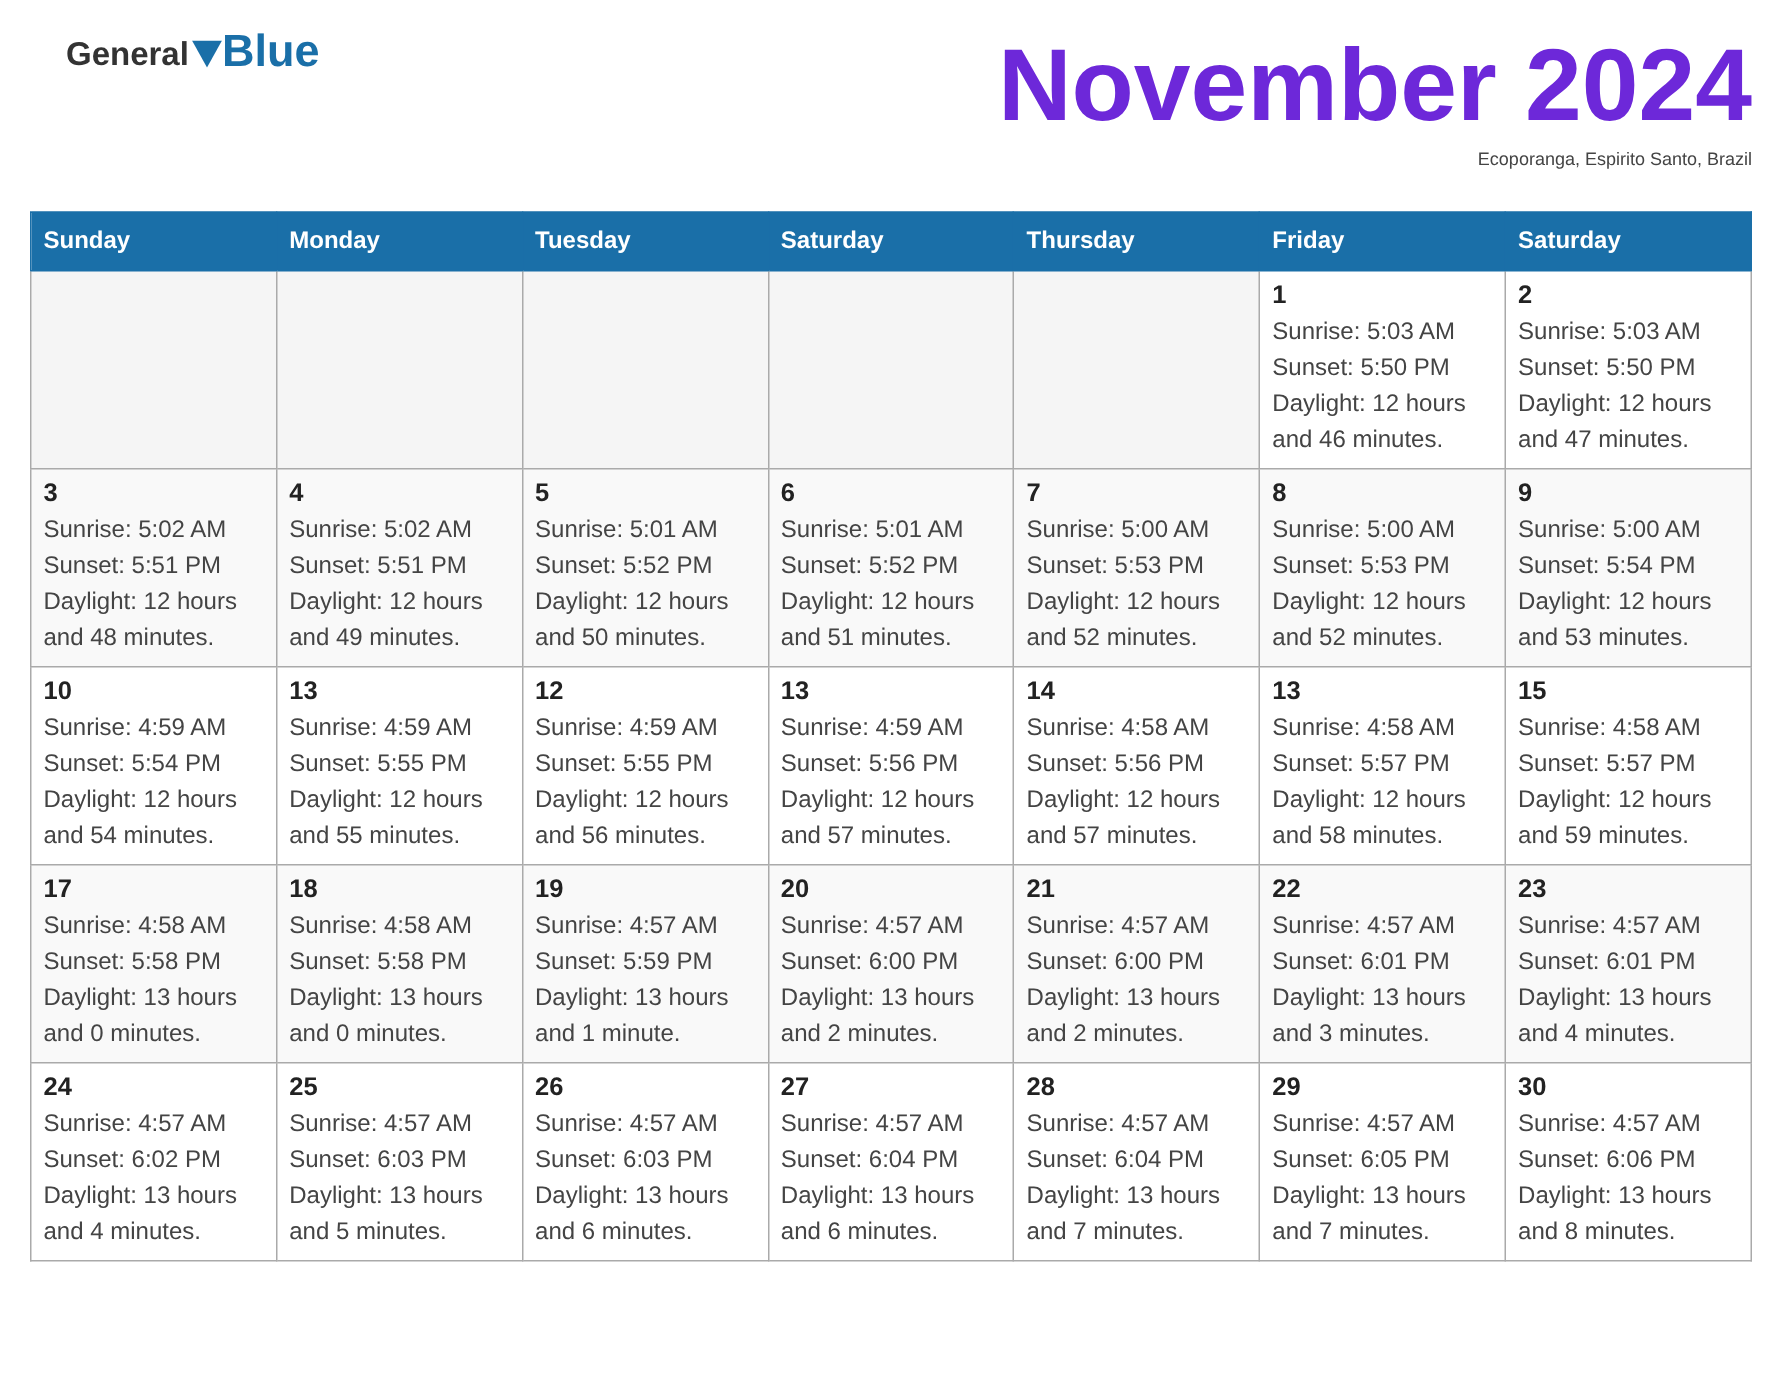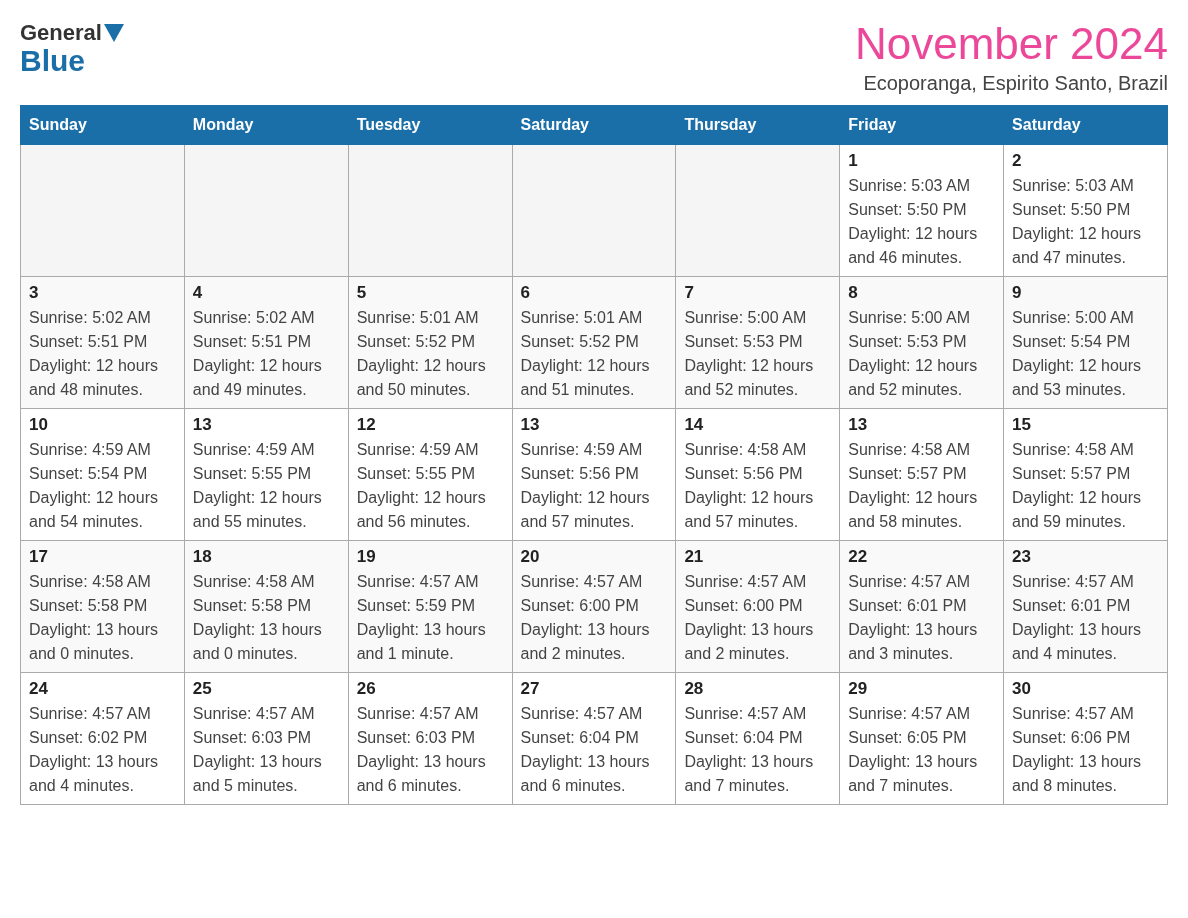--- a/index.html
+++ b/index.html
@@ -28,45 +28,45 @@
     }
     .logo-blue {
       font-size: 30px;
       font-weight: bold;
       color: #1a6fa8;
       display: block;
       margin-top: -2px;
     }
     .logo-block {
       display: flex;
-      flex-direction: column;
+      margin-left: 24px;
     }
     .logo-top-row {
       display: flex;
       align-items: center;
     }
     .title-block {
       text-align: right;
     }
     .month-title {
-      font-size: 44px;
-      font-weight: normal;
-      color: #ec4899;
+      font-size: 68px;
+      font-weight: bold;
+      color: #6d28d9;
       line-height: 1.1;
     }
     .location {
-      font-size: 20px;
+      font-size: 12px;
       color: #444;
       margin-top: 4px;
       text-align: right;
     }
     table {
       width: 100%;
       border-collapse: collapse;
-      margin-top: 10px;
+      margin-top: 28px;
       padding-left: 16px;
     }
     thead th {
       background-color: #1a6fa8;
       color: #fff;
       font-size: 16px;
       font-weight: bold;
       padding: 10px 8px;
       text-align: left;
       border: 1px solid #1a6fa8;

